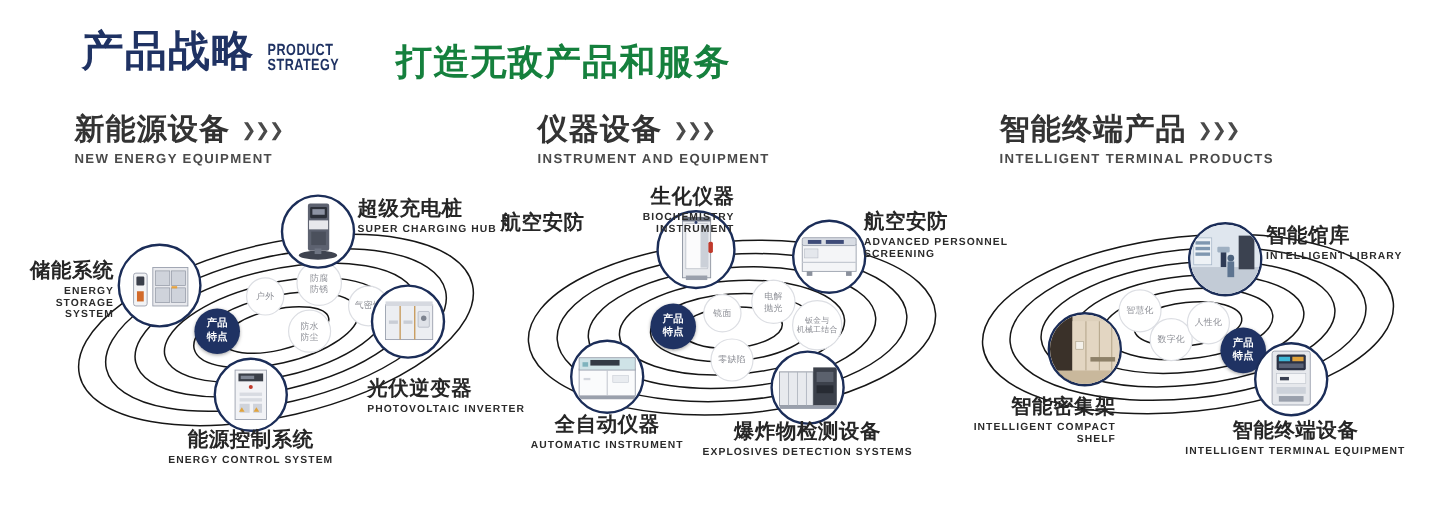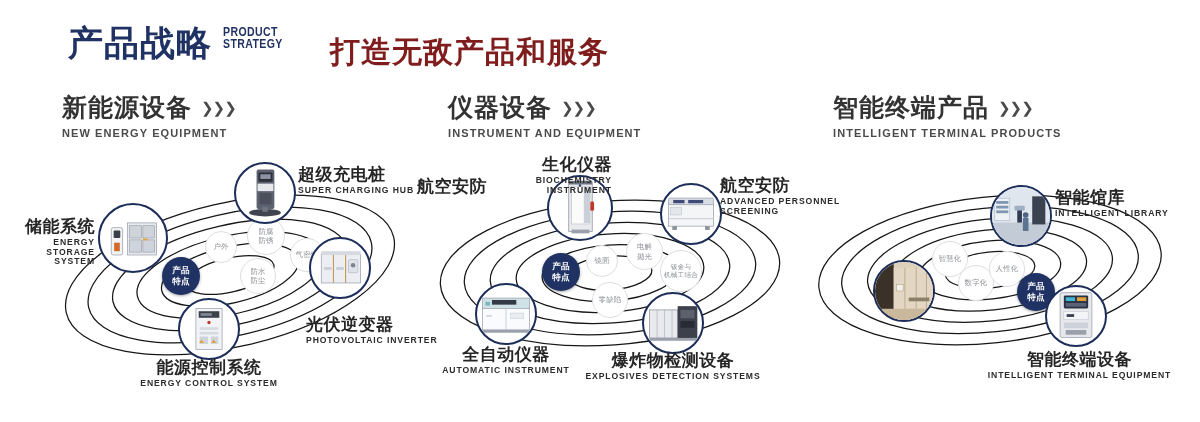--- a/index.html
+++ b/index.html
@@ -4,34 +4,34 @@
 <style>
   html,body{margin:0;padding:0;}
   body{
     width:1200px;height:422px;background:#ffffff;overflow:hidden;
     font-family:"Liberation Sans","DejaVu Sans",sans-serif;
     position:relative;
   }
   .stage{position:absolute;left:0;top:0;width:1200px;height:422px;}
 
   
-  .hdr{position:absolute;left:68px;top:26px;display:flex;align-items:flex-start;}
+  .hdr{position:absolute;left:68px;top:26px;display:flex;align-items:flex-end;}
   .hdr-cn{
     font-size:35px;font-weight:bold;color:#1f3263;letter-spacing:1px;
     line-height:1;font-family:"DejaVu Sans",sans-serif;
   }
   .hdr-en{
     margin-left:11px;margin-bottom:1px;color:#1f3263;
     font-size:13.5px;font-weight:bold;line-height:12px;
     letter-spacing:0.5px;transform:scaleX(.78);transform-origin:left bottom;
     font-family:"Liberation Sans",sans-serif;white-space:pre-line;
   }
   .hdr-sub{
     position:absolute;left:330px;top:32px;
-    font-size:30px;font-weight:bold;color:#7f1d1d;letter-spacing:1px;
+    font-size:30px;font-weight:bold;color:#15803d;letter-spacing:1px;
     font-family:"DejaVu Sans",sans-serif;
   }
 
   
   .sec-head{position:absolute;}
   .sec-head .cn{
     font-size:25px;font-weight:bold;color:#333333;letter-spacing:1px;
     font-family:"DejaVu Sans",sans-serif;line-height:1.05;display:inline-block;
     vertical-align:middle;
   }
@@ -340,20 +340,25 @@
         <rect x="0" y="0" width="20" height="62" fill="#3a3129"></rect>
         <rect x="20" y="6" width="42" height="44" fill="#e3d6c2"></rect>
         <line x1="32" y1="6" x2="32" y2="50" stroke="#b8a98f" stroke-width="1"></line>
         <line x1="44" y1="6" x2="44" y2="50" stroke="#b8a98f" stroke-width="1"></line>
         <line x1="55" y1="6" x2="55" y2="50" stroke="#b8a98f" stroke-width="1"></line>
         <rect x="23" y="24" width="7" height="7" fill="#f4f1ea" stroke="#a2977f" stroke-width=".5"></rect>
         <rect x="36" y="38" width="22" height="4" fill="#8d8068"></rect>
         <rect x="0" y="50" width="62" height="12" fill="#c9b89c"></rect>
       </svg>
     </div>
+    <div class="node-label r" style="left:-70px;top:175px;width:195px;">
+      <div class="cn">智能密集架</div>
+      <div class="en">INTELLIGENT COMPACT
+SHELF</div>
+    </div>
 
     <div class="node" style="left:240px;top:130px;width:62px;height:62px;">
       <svg class="art" viewBox="0 0 62 62">
         <rect x="14" y="6" width="34" height="48" rx="2" fill="#e6e8ec" stroke="#9aa0ad" stroke-width=".8"></rect>
         <rect x="18" y="9" width="26" height="14" rx="1.5" fill="#2b3245"></rect>
         <rect x="20" y="11" width="10" height="4" fill="#3fb7d6"></rect>
         <rect x="32" y="11" width="10" height="4" fill="#e0a33c"></rect>
         <rect x="20" y="17" width="22" height="4" fill="#5a6276"></rect>
         <rect x="18" y="26" width="26" height="9" fill="#f4f5f7" stroke="#b9bec7" stroke-width=".5"></rect>
         <rect x="21" y="29" width="8" height="3" fill="#3a4052"></rect>

